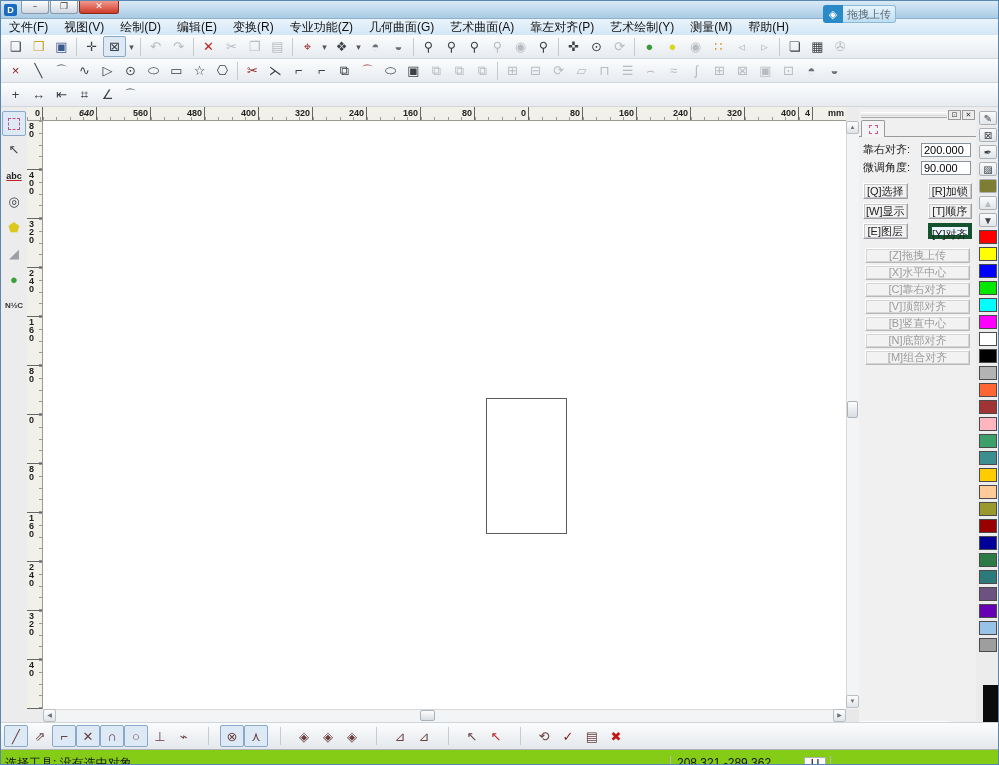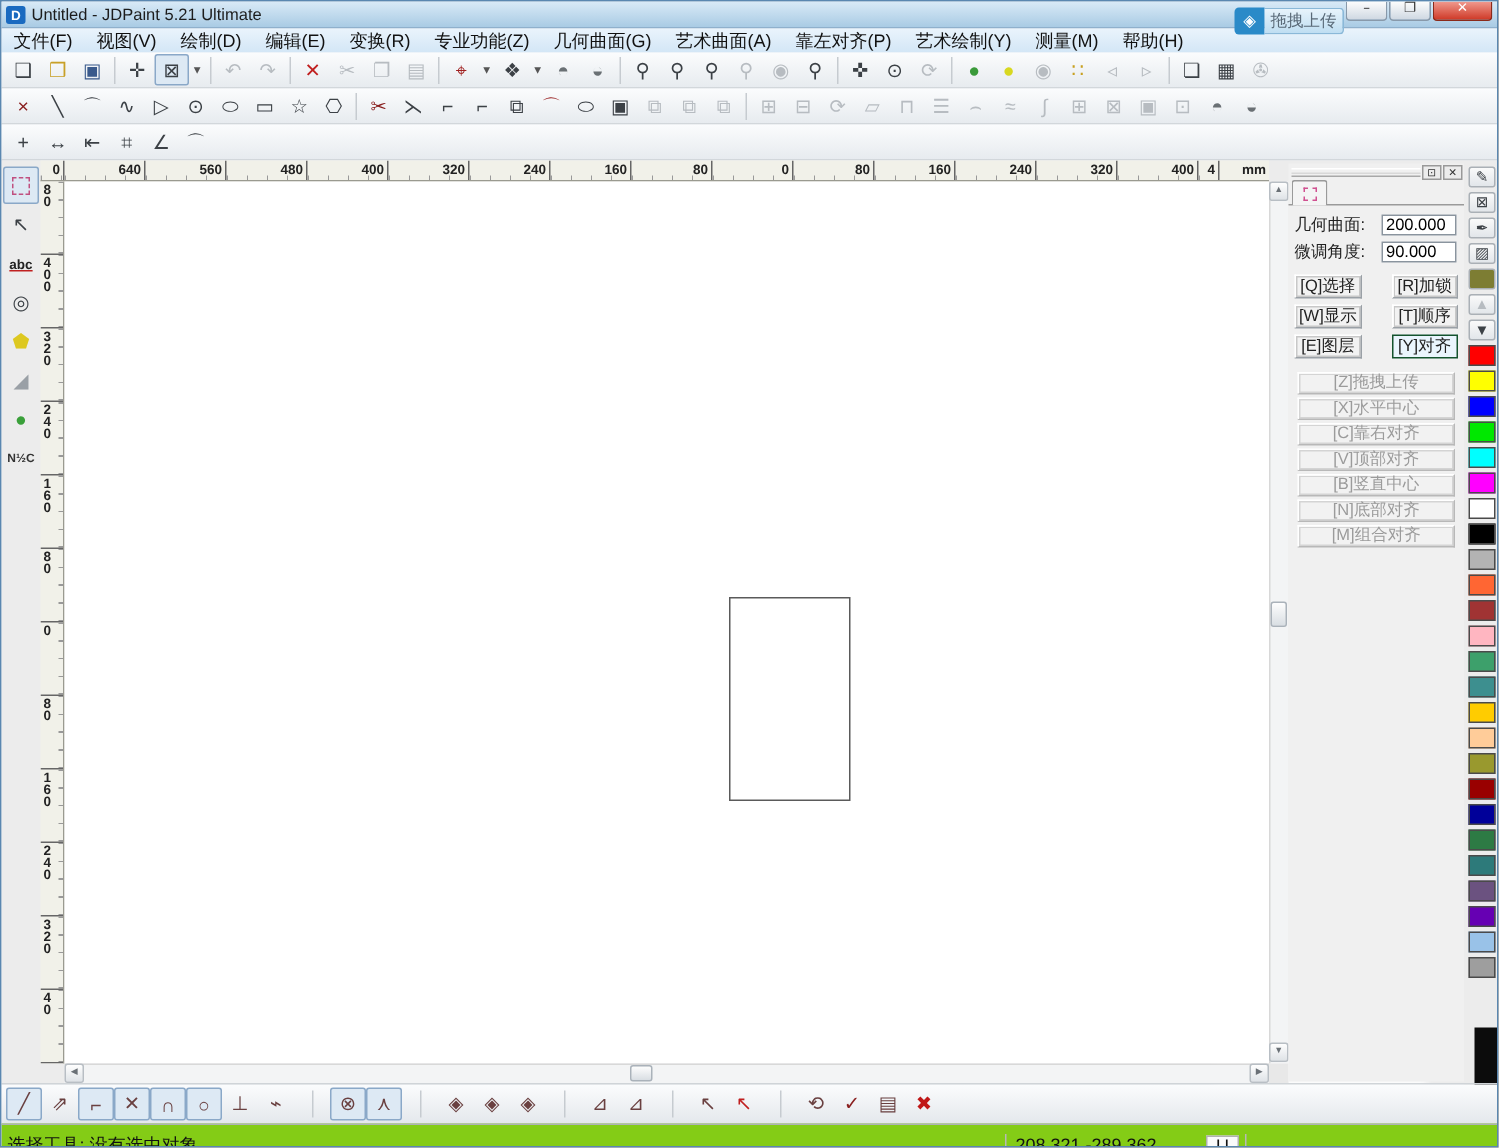--- a/index.html
+++ b/index.html
@@ -79,21 +79,21 @@
   .rp-tab{width:24px;height:17px;background:#f4f4f4;border:1px solid #9a9a9a;border-bottom:none;
     border-radius:2px 2px 0 0;display:flex;align-items:center;justify-content:center;}
   .rp-tabicon{width:9px;height:9px;border:1px dashed #d05090;}
   .rp-body{padding:5px 4px 0 4px;}
   .fieldrow{display:flex;align-items:center;margin-bottom:3px;}
   .fieldrow label{width:58px;color:#222;font-size:11px;}
   .fieldrow input{width:50px;height:14px;border:1px solid #8a949e;background:#fff;font:11px "Liberation Sans",sans-serif;padding:0 2px;}
   .btngrid{display:grid;grid-template-columns:1fr 1fr;gap:4px 20px;margin-top:8px;}
   .pbtn{height:16px;font-size:11px;color:#222;text-align:center;line-height:14px;background:#f2f2f2;
     border:1px solid #9aa0a6;border-top-color:#fff;border-left-color:#fff;box-shadow:0 0 0 1px #c8c8c8 inset;}
-  .pbtn.active{border:1px solid #14532d;background:#eaf5fd;box-shadow:none;}
+  .pbtn.active{border:4px solid #14532d;background:#eaf5fd;box-shadow:none;}
   .alignlist{margin-top:9px;display:flex;flex-direction:column;gap:2px;padding:0 2px;}
   .abtn{height:15px;font-size:11px;color:#9b9b9b;text-align:center;line-height:13px;background:#f2f2f2;
     border:1px solid #b8b8b8;border-top-color:#fff;border-left-color:#fff;box-shadow:0 0 0 1px #d4d4d4 inset;}
   
   .cstrip{position:absolute;left:975px;top:2px;width:24px;height:639px;background:#ececec;
     display:flex;flex-direction:column;align-items:center;padding-top:2px;}
   .citem{width:18px;height:14px;flex:none;margin-bottom:3px;display:flex;align-items:center;justify-content:center;
     font-size:10px;color:#3c4146;}
   .citem.tool{background:linear-gradient(#fafafa,#e2e6ea);border:1px solid #aab0b6;border-radius:2px;}
   .citem.dis{color:#b7bcc1;}
@@ -115,21 +115,20 @@
     filter:blur(3px);border-radius:6px;}
   .wm-dark{position:absolute;left:982px;top:578px;width:17px;height:60px;background:#0c0c0c;}
 </style>
 </head>
 <body>
 
 <div id="app">
 
   <div class="titlebar">
     <span class="appicon">D</span>
-    <span class="apptitle">Untitled - JDPaint 5.21 Ultimate</span>
     <span class="winbtns">
 
     <span class="winbtn"><span>–</span></span>
         <span class="winbtn"><span>❐</span></span>
         <span class="winbtn close"><span>✕</span></span>
       </span>
   </div>
 
   <div class="menubar">
 
@@ -451,21 +450,21 @@
           <span class="g" style="color: rgb(58, 160, 58);">●</span>
         </span>
         <span class="ltool nc">
           <span class="g">N½C</span>
         </span>
       </div>
 
     <div class="hruler">
 
     <div class="hcell" style="width: 16px;"><span>0</span></div>
-        <div class="hcell" style="width: 54px;"><span>640</span></div>
+        <div class="hcell" style="width: 54px; font-style: italic;"><span>640</span></div>
         <div class="hcell" style="width: 54px;"><span>560</span></div>
         <div class="hcell" style="width: 54px;"><span>480</span></div>
         <div class="hcell" style="width: 54px;"><span>400</span></div>
         <div class="hcell" style="width: 54px;"><span>320</span></div>
         <div class="hcell" style="width: 54px;"><span>240</span></div>
         <div class="hcell" style="width: 54px;"><span>160</span></div>
         <div class="hcell" style="width: 54px;"><span>80</span></div>
         <div class="hcell" style="width: 54px;"><span>0</span></div>
         <div class="hcell" style="width: 54px;"><span>80</span></div>
         <div class="hcell" style="width: 54px;"><span>160</span></div>
@@ -542,21 +541,21 @@
       </div>
       <div class="rp-tabs">
         <span class="rp-tab">
           <span class="rp-tabicon"></span>
         </span>
       </div>
       <div class="rp-body">
         <div>
 
         <div class="fieldrow">
-              <label>几何曲面:</label>
+              <label>靠右对齐:</label>
               <input value="200.000" style="">
             </div>
             <div class="fieldrow">
               <label>微调角度:</label>
               <input value="90.000" style="">
             </div>
           </div>
         <div class="btngrid">
 
         <div class="pbtn"><span>[Q]选择</span></div>

